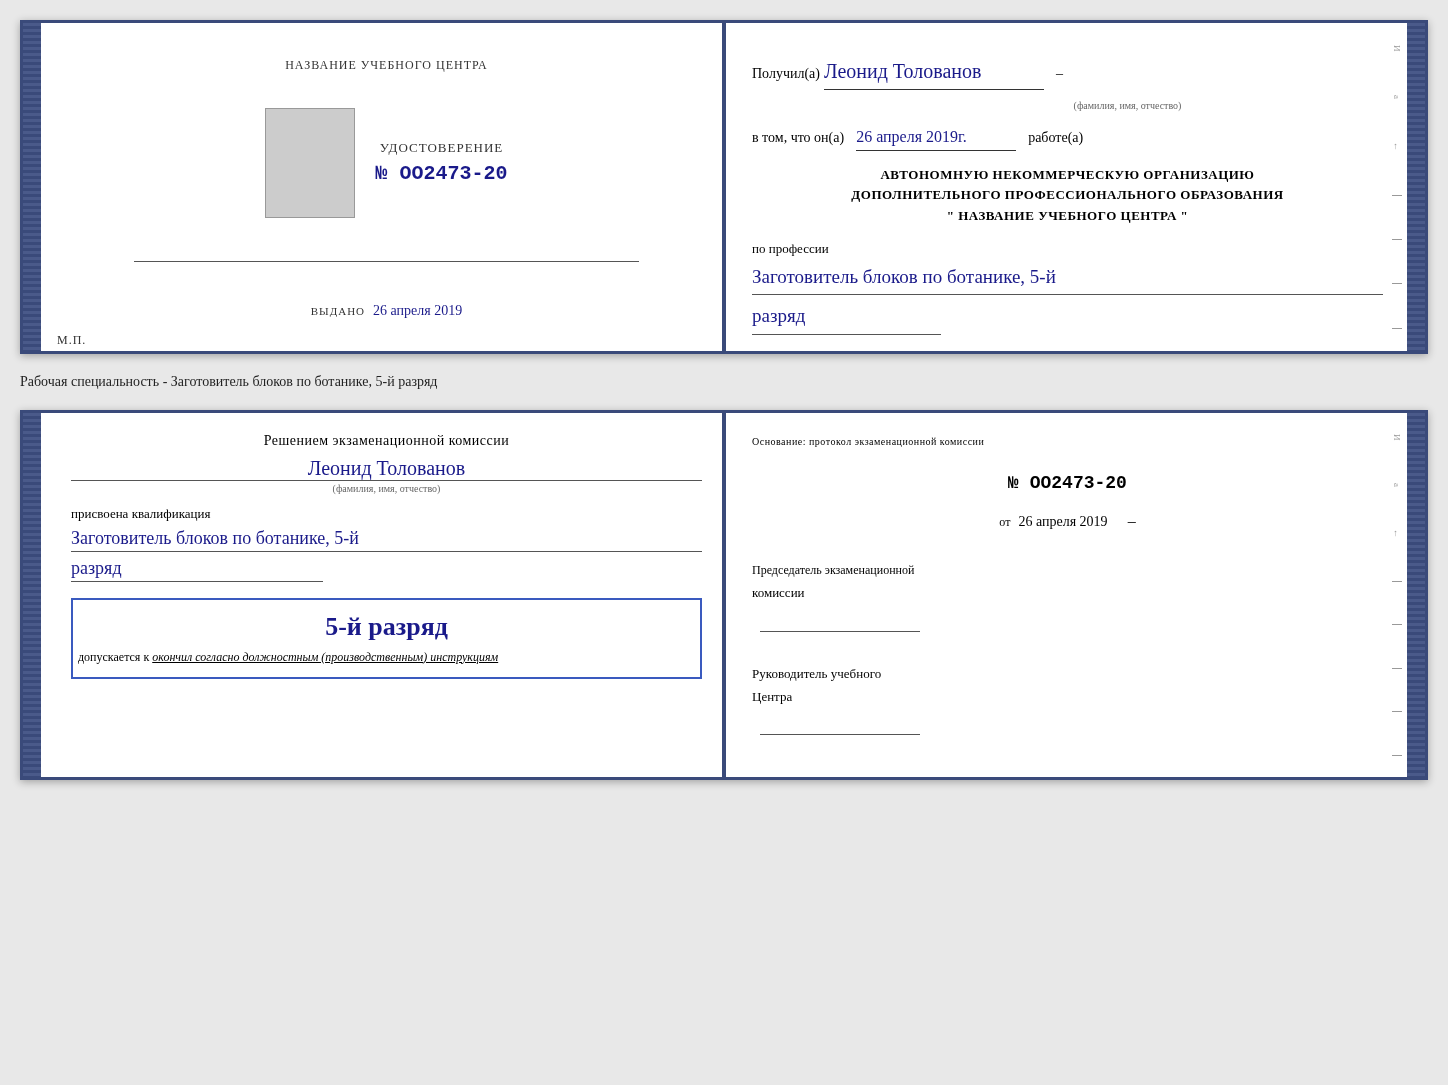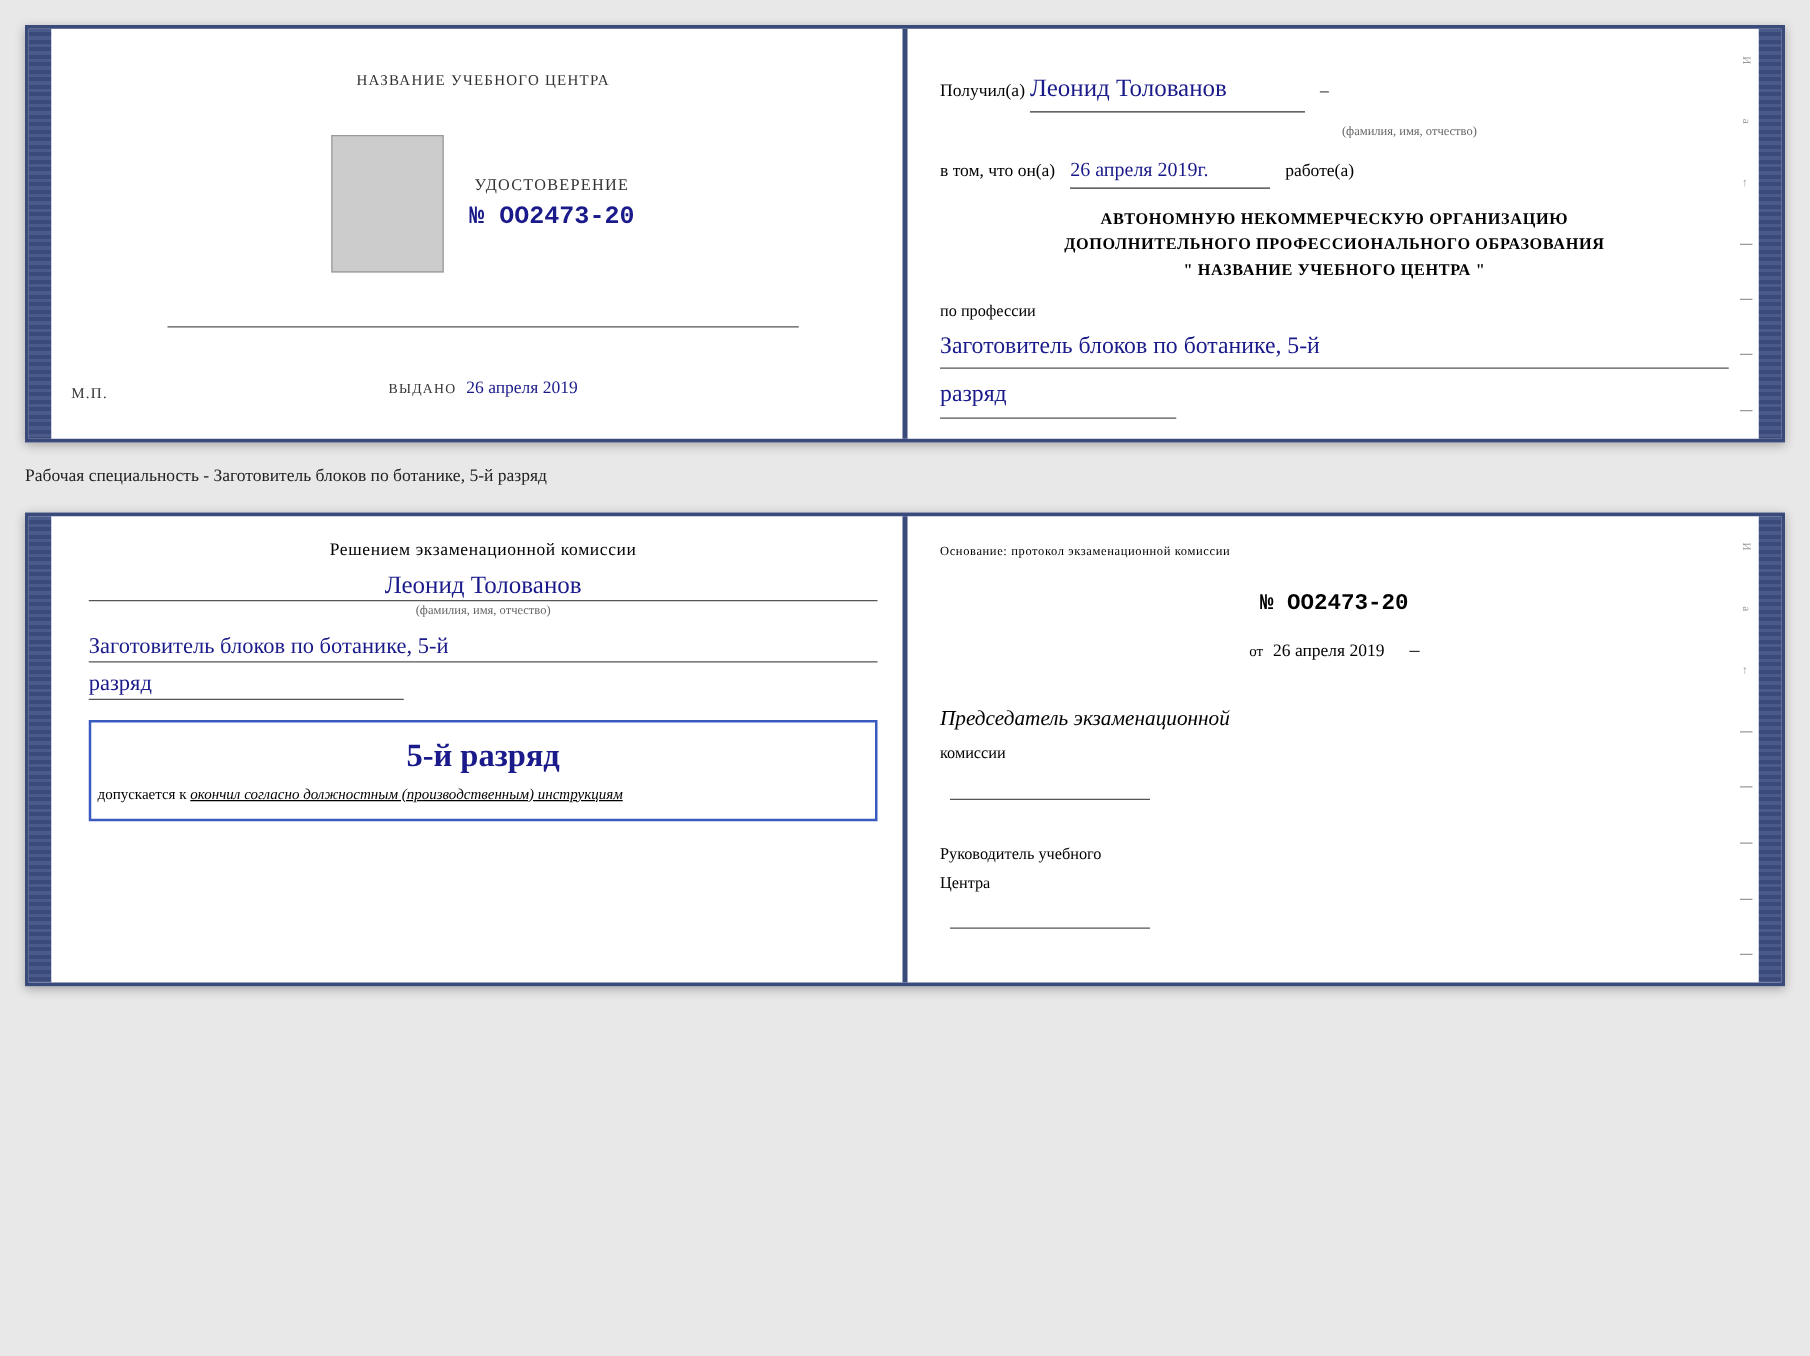--- a/index.html
+++ b/index.html
@@ -210,21 +210,21 @@
         </div>
       </div>
 
       <div style="border-bottom:1px solid #555; width:80%; margin: 8px auto;"></div>
 
       <div style="margin-top:8px;">
         <span class="small-caps" style="font-size:11px;">Выдано</span>
         <span class="handwritten" style="font-size:14px; margin-left:4px;">26 апреля 2019</span>
       </div>
 
-      <div style="position:absolute; bottom:28px; left:16px;">
+      <div style="position:absolute; bottom:3px; left:16px;">
         <span class="small-caps" style="font-size:12px;">М.П.</span>
       </div>
     </div>
 
     <div class="doc-page doc-page-right upper-right">
 
       <div class="line-row">
         <span style="font-size:14px;">Получил(а)</span>
         <span class="handwritten-large underline-field" style="min-width:220px; padding-bottom:2px;">Леонид Толованов</span>
         <span style="font-size:14px; margin-left:8px;">–</span>
@@ -274,20 +274,21 @@
     <div class="doc-page doc-page-left lower-left">
       <div style="font-size:14px; text-align:center; letter-spacing:0.5px; margin-bottom:8px;">Решением экзаменационной комиссии</div>
 
       <div style="text-align:center; border-bottom:1px solid #555; margin-bottom:2px;">
         <span class="handwritten-large">Леонид Толованов</span>
       </div>
       <div style="text-align:center; margin-bottom:12px;">
         <span class="fio-small">(фамилия, имя, отчество)</span>
       </div>
 
+      <div style="font-size:13px; margin-bottom:6px;">присвоена квалификация</div>
 
       <div class="handwritten-large" style="font-size:18px; border-bottom:1px solid #555; padding-bottom:2px;">Заготовитель блоков по ботанике, 5-й</div>
       <div class="handwritten-large" style="font-size:18px; border-bottom:1px solid #555; padding-bottom:2px; margin-top:6px; width:40%;">разряд</div>
 
       <div class="qualification-box" style="margin-top:16px;">
         <span class="qualification-large">5-й разряд</span>
         <div style="margin-top:8px; font-size:12px;">
           <span>допускается к</span>
           <span style="text-decoration:underline; font-style:italic;">окончил согласно должностным (производственным) инструкциям</span>
         </div>
@@ -299,21 +300,21 @@
 
       <div style="text-align:center; font-size:18px; font-family: 'Courier New', monospace; font-weight:bold; margin-bottom:8px;">№  OO2473-20</div>
 
       <div style="text-align:center; margin-bottom:24px;">
         <span style="font-size:12px;">от</span>
         <span style="font-size:14px; margin-left:4px;">26 апреля 2019</span>
         <span style="margin-left:16px;">–</span>
       </div>
 
       <div style="margin-bottom:20px;">
-        <div style="font-size:17px;font-style:italic;">Председатель экзаменационной</div>
+        <div style="font-size:12px;">Председатель экзаменационной</div>
         <div style="font-size:13px; margin-bottom:8px;">комиссии</div>
         <div class="signature-line"></div>
       </div>
 
       <div style="margin-bottom:16px;">
         <div style="font-size:13px;">Руководитель учебного</div>
         <div style="font-size:13px; margin-bottom:8px;">Центра</div>
         <div class="signature-line"></div>
       </div>
 

